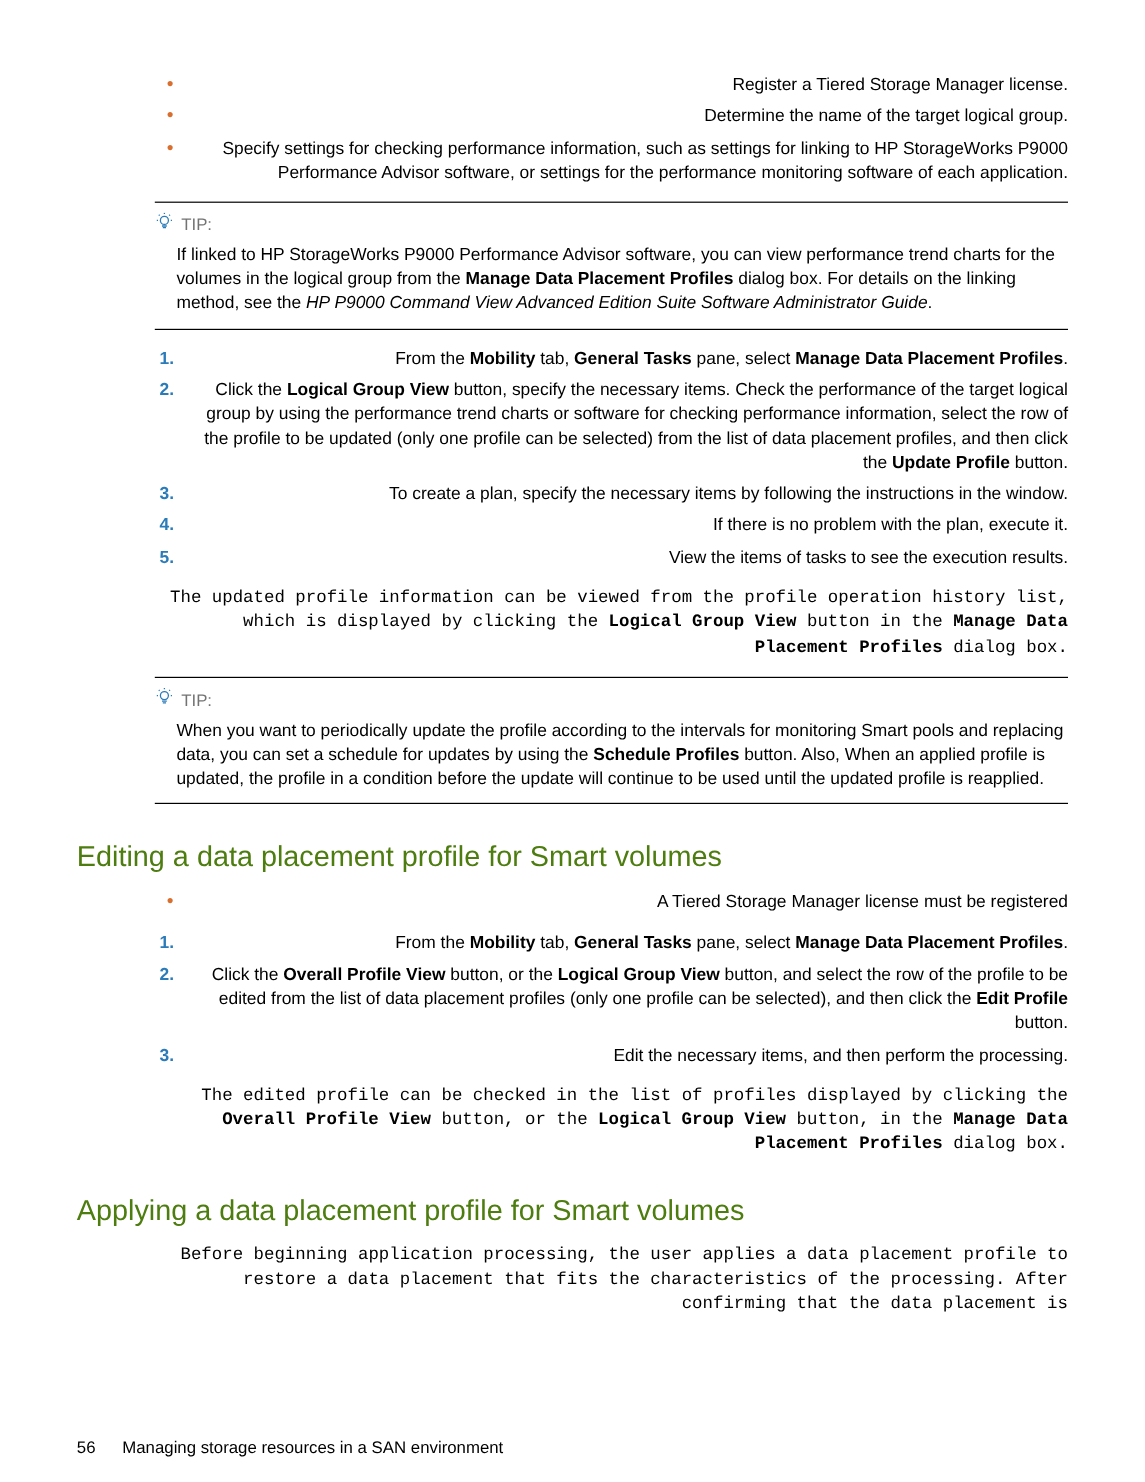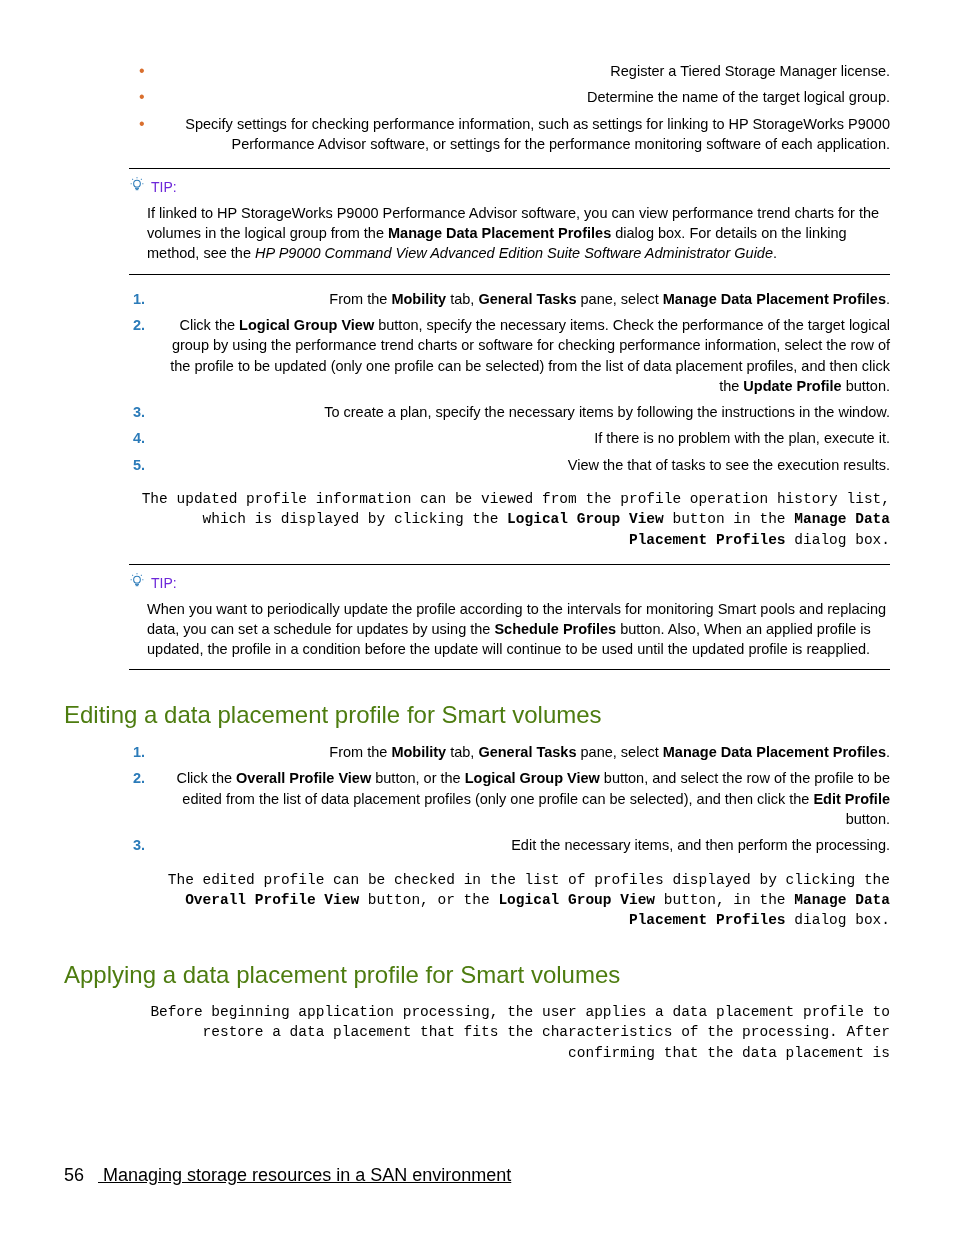--- a/index.html
+++ b/index.html
@@ -15,27 +15,27 @@
   }
   .content-block { margin-left: 65px; text-align: right; }
   ul.plain { list-style: none; padding: 0; margin: 6px 0 14px 0; }
   ul.plain li { position: relative; padding-left: 30px; margin-bottom: 6px; }
   ul.plain li::before { content: "•"; color: #d96f2e; font-size: 16px; position: absolute; left: 10px; top: -1px; }
   ol.plain { list-style: none; padding: 0; margin: 6px 0 14px 0; counter-reset: step; }
   ol.plain li { position: relative; padding-left: 30px; margin-bottom: 6px; counter-increment: step; }
   ol.plain li::before { content: counter(step) "."; color: #2b7bb9; font-weight: bold; position: absolute; left: 4px; top: 0; }
   .tip-box { margin: 14px 0 14px 65px; }
   .tip-rule { border: none; border-top: 1px solid #000; margin: 0; }
-  .tip-header { color: #6d28d9; font-size: 14px; margin: 8px 0 4px 0; display: flex; align-items: center; gap: 6px; }
+  .tip-header { color: #737373; font-size: 14px; margin: 8px 0 4px 0; display: flex; align-items: center; gap: 6px; }
   .tip-icon { display:inline-block; }
   .tip-icon svg { width:16px; height:16px; }
   .tip-body { margin: 2px 0 10px 18px; }
   h2.section { color: #4d7c0f; font-weight: normal; font-size: 24px; margin: 28px 0 10px 0; }
   .paragraph { margin: 8px 0; font-family: Liberation Mono, monospace; }
-  .footer { margin-top: 100px; font-size: 18px; color: #000; text-decoration: underline; }
+  .footer { margin-top: 100px; font-size: 14px; color: #000; }
   .footer .pn { display:inline-block; width: 34px; }
   strong { font-weight: bold; }
   em { font-style: italic; }
   [data-bind] { }
 </style>
 </head>
 <body>
 
 <div class="content-block">
   <ul class="plain">
@@ -67,21 +67,21 @@
   </div>
   <hr class="tip-rule">
 </div>
 
 <div class="content-block">
   <ol class="plain">
     <li><span data-bind="steps1.s1.pre">From the </span><strong data-bind="steps1.s1.b1">Mobility</strong><span data-bind="steps1.s1.mid1"> tab, </span><strong data-bind="steps1.s1.b2">General Tasks</strong><span data-bind="steps1.s1.mid2"> pane, select </span><strong data-bind="steps1.s1.b3">Manage Data Placement Profiles</strong><span data-bind="steps1.s1.end">.</span></li>
     <li><span data-bind="steps1.s2.pre">Click the </span><strong data-bind="steps1.s2.b1">Logical Group View</strong><span data-bind="steps1.s2.mid1"> button, specify the necessary items. Check the performance of the target logical group by using the performance trend charts or software for checking performance information, select the row of the profile to be updated (only one profile can be selected) from the list of data placement profiles, and then click the </span><strong data-bind="steps1.s2.b2">Update Profile</strong><span data-bind="steps1.s2.end"> button.</span></li>
     <li><span data-bind="steps1.s3">To create a plan, specify the necessary items by following the instructions in the window.</span></li>
     <li><span data-bind="steps1.s4">If there is no problem with the plan, execute it.</span></li>
-    <li><span data-bind="steps1.s5">View the that of tasks to see the execution results.</span></li>
+    <li><span data-bind="steps1.s5">View the items of tasks to see the execution results.</span></li>
   </ol>
   <div class="paragraph">
     <span data-bind="post1.pre">The updated profile information can be viewed from the profile operation history list, which is displayed by clicking the </span><strong data-bind="post1.b1">Logical Group View</strong><span data-bind="post1.mid"> button in the </span><strong data-bind="post1.b2">Manage Data Placement Profiles</strong><span data-bind="post1.end"> dialog box.</span>
   </div>
 </div>
 
 <div class="tip-box">
   <hr class="tip-rule">
   <div class="tip-header">
     <span class="tip-icon">
@@ -99,20 +99,23 @@
     <span data-bind="tip2.label">TIP:</span>
   </div>
   <div class="tip-body">
     <span data-bind="tip2.pre">When you want to periodically update the profile according to the intervals for monitoring Smart pools and replacing data, you can set a schedule for updates by using the </span><strong data-bind="tip2.b1">Schedule Profiles</strong><span data-bind="tip2.end"> button. Also, When an applied profile is updated, the profile in a condition before the update will continue to be used until the updated profile is reapplied.</span>
   </div>
   <hr class="tip-rule">
 </div>
 
 <h2 class="section" data-bind="section_edit.title">Editing a data placement profile for Smart volumes</h2>
 <div class="content-block">
+  <ul class="plain">
+    <li><span data-bind="section_edit.bullet1">A Tiered Storage Manager license must be registered</span></li>
+  </ul>
   <ol class="plain">
     <li><span data-bind="section_edit.s1.pre">From the </span><strong data-bind="section_edit.s1.b1">Mobility</strong><span data-bind="section_edit.s1.mid1"> tab, </span><strong data-bind="section_edit.s1.b2">General Tasks</strong><span data-bind="section_edit.s1.mid2"> pane, select </span><strong data-bind="section_edit.s1.b3">Manage Data Placement Profiles</strong><span data-bind="section_edit.s1.end">.</span></li>
     <li><span data-bind="section_edit.s2.pre">Click the </span><strong data-bind="section_edit.s2.b1">Overall Profile View</strong><span data-bind="section_edit.s2.mid1"> button, or the </span><strong data-bind="section_edit.s2.b2">Logical Group View</strong><span data-bind="section_edit.s2.mid2"> button, and select the row of the profile to be edited from the list of data placement profiles (only one profile can be selected), and then click the </span><strong data-bind="section_edit.s2.b3">Edit Profile</strong><span data-bind="section_edit.s2.end"> button.</span></li>
     <li><span data-bind="section_edit.s3">Edit the necessary items, and then perform the processing.</span></li>
   </ol>
   <div class="paragraph">
     <span data-bind="section_edit.post.pre">The edited profile can be checked in the list of profiles displayed by clicking the </span><strong data-bind="section_edit.post.b1">Overall Profile View</strong><span data-bind="section_edit.post.mid1"> button, or the </span><strong data-bind="section_edit.post.b2">Logical Group View</strong><span data-bind="section_edit.post.mid2"> button, in the </span><strong data-bind="section_edit.post.b3">Manage Data Placement Profiles</strong><span data-bind="section_edit.post.end"> dialog box.</span>
   </div>
 </div>
 

